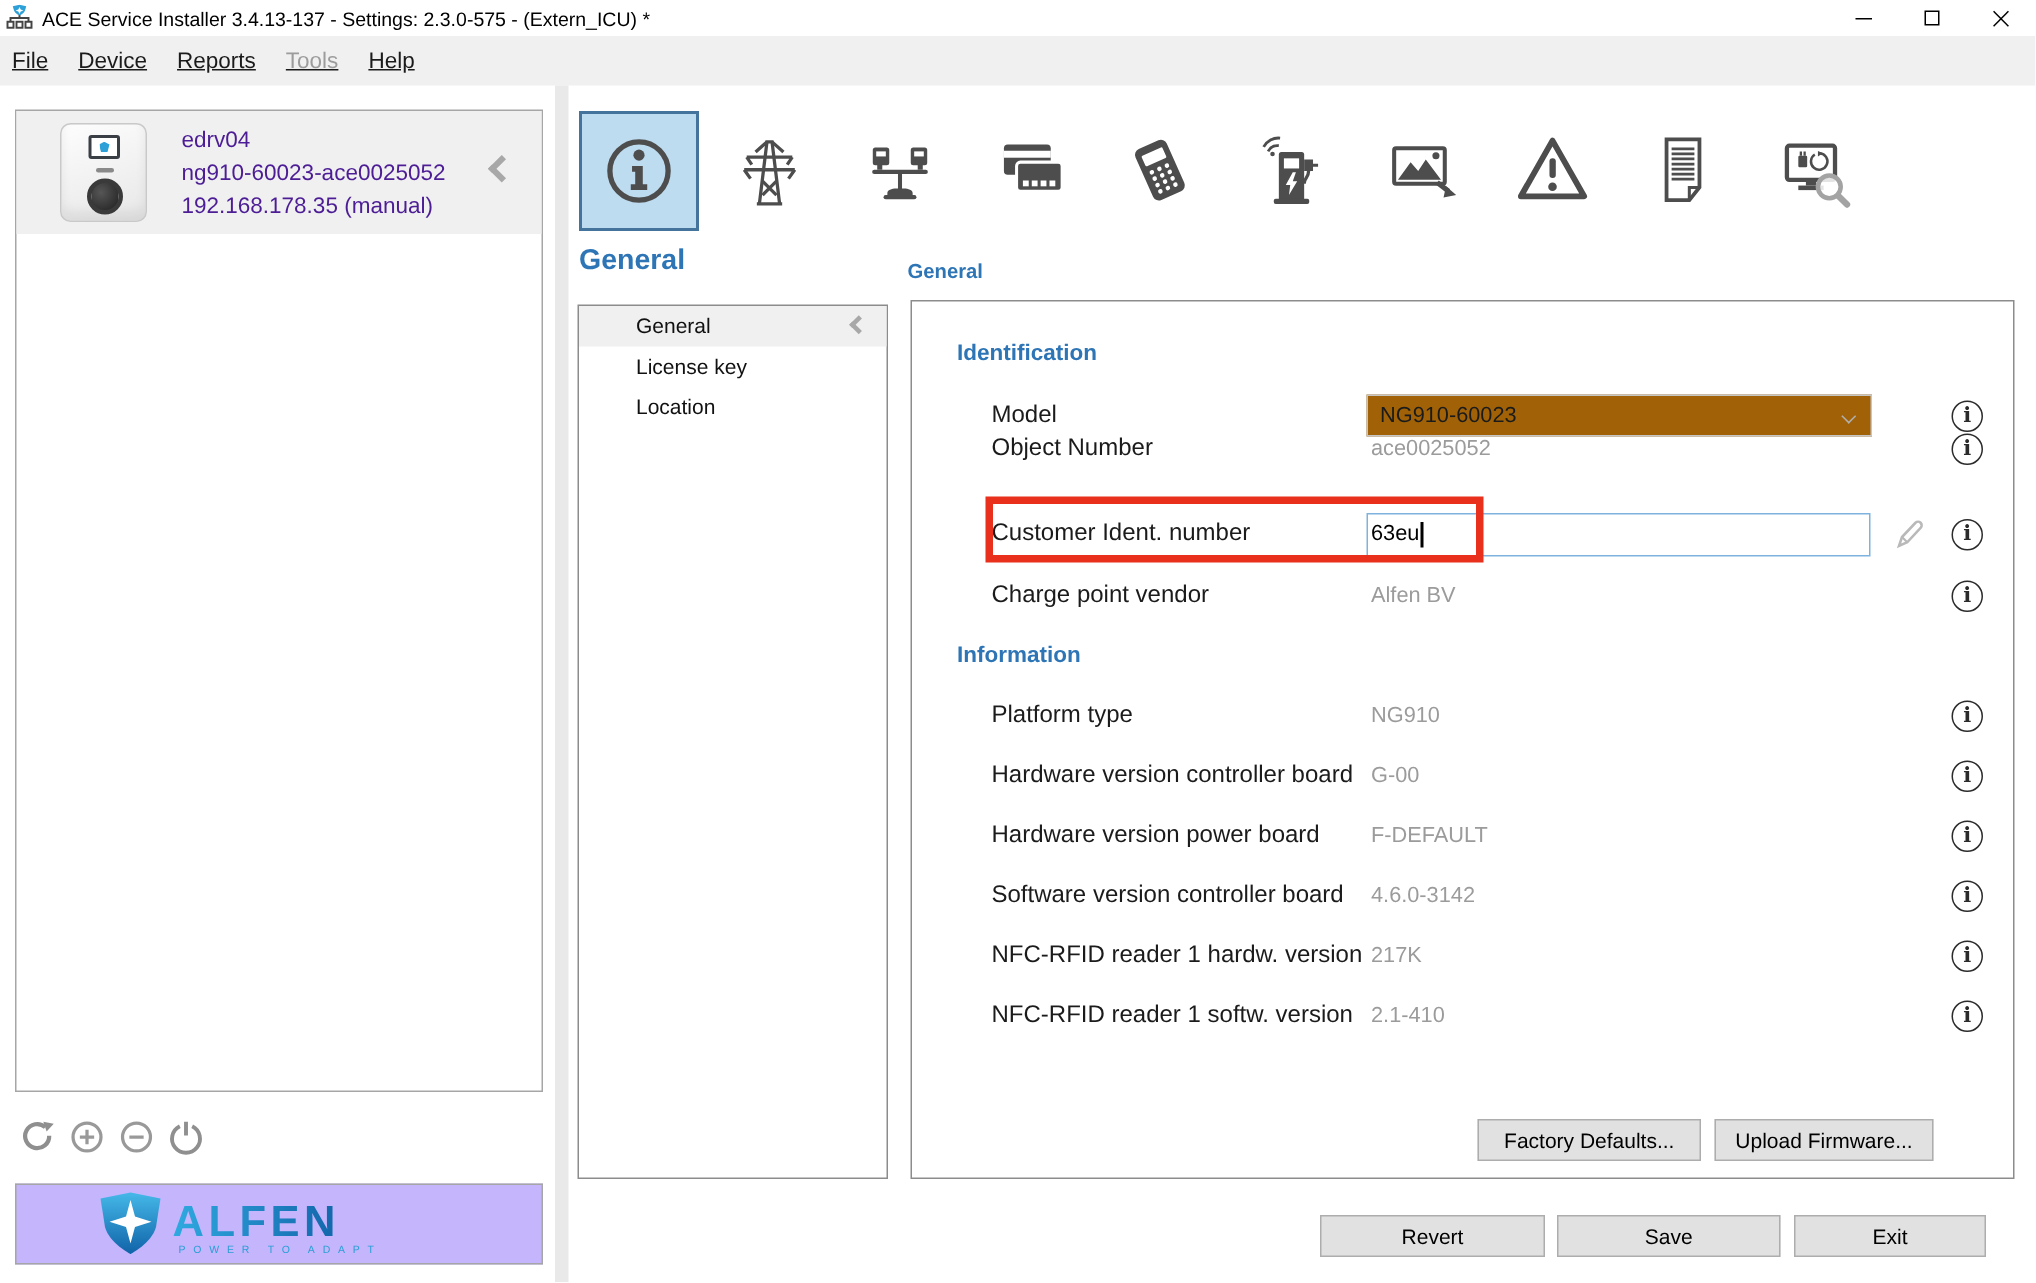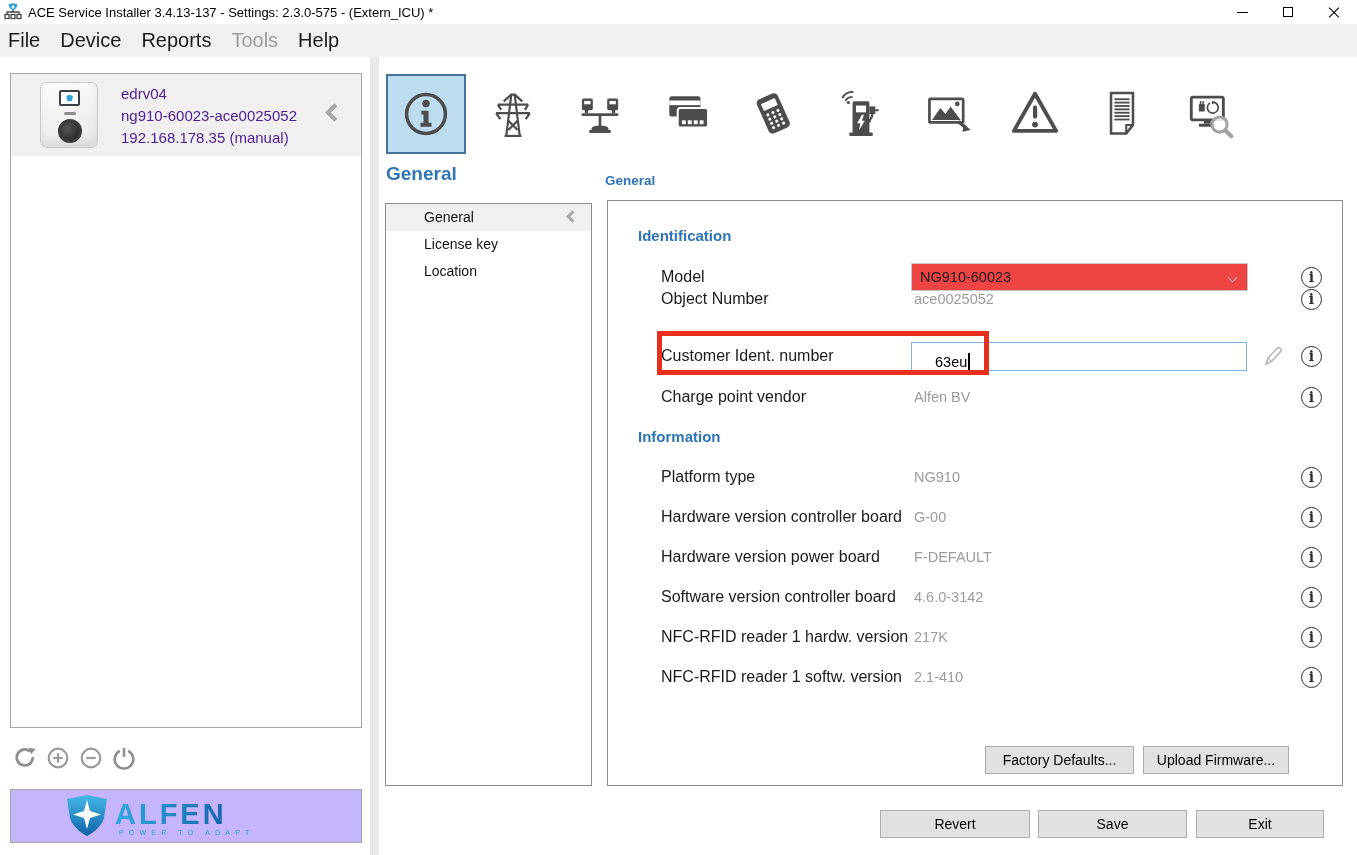--- a/index.html
+++ b/index.html
@@ -14,21 +14,21 @@
   .titlebar .title { margin-left:6px; font-size:13px; color:#000; }
   .win-controls { margin-left:auto; display:flex; height:24px; }
   .win-btn { width:46px; height:24px; display:flex; align-items:center; justify-content:center; }
   .glyph-min { width:11px; height:1px; background:#000; display:block; }
   .glyph-max { width:10px; height:10px; border:1px solid #000; display:block; }
   .glyph-close { position:relative; width:12px; height:12px; display:block; }
   .glyph-close::before,.glyph-close::after { content:""; position:absolute; left:-1px; top:5.5px; width:14px; height:1px; background:#000; }
   .glyph-close::before { transform:rotate(45deg); }
   .glyph-close::after { transform:rotate(-45deg); }
   
-  .menubar { position:absolute; left:0; top:24px; width:1357px; height:33px; background:#f0f0f0; display:flex; align-items:center; font-size:20px; }
+  .menubar { position:absolute; left:0; top:24px; width:1357px; height:33px; background:#f0f0f0; display:flex; align-items:center; font-size:15px;text-decoration:underline; }
   .menu-item { padding:7px 10px; color:#1b1b1b; }
   .menu-item:first-child { padding-left:8px; }
   .menu-item.disabled { color:#9c9c9c; }
   
   .splitter { position:absolute; left:370px; top:57px; width:9px; height:798px; background:#e9e9e9; }
   
   .device-list { position:absolute; left:10px; top:73px; width:352px; height:655px; border:1px solid #a6a6a6; background:#fff; }
   .device-entry { position:relative; width:100%; height:82px; background:#f0f0f0; }
   .charger { position:absolute; left:29px; top:8px; width:58px; height:66px; background:linear-gradient(160deg,#fdfdfd,#e7e7e7); border:1px solid #c9c9c9; border-radius:7px; box-shadow:inset 0 -6px 8px rgba(0,0,0,0.07); }
   .charger .screen { position:absolute; left:18px; top:7px; width:21px; height:16px; background:#fff; border:2px solid #3a3f46; border-radius:2px; }
@@ -51,23 +51,23 @@
   .subnav-item { position:relative; height:27px; line-height:27px; padding-left:38px; color:#111; }
   .subnav-item.selected { background:#f0f0f0; }
   .subnav-chev { position:absolute; right:14px; top:8px; width:9px; height:9px; border-left:3px solid #a8a8a8; border-bottom:3px solid #a8a8a8; transform:rotate(45deg); }
   .panel-label { position:absolute; left:605px; top:173px; font-size:13.5px; font-weight:bold; color:#2e75b6; }
   
   .panel { position:absolute; left:607px; top:200px; width:736px; height:586px; border:1px solid #8c8c8c; background:#fff;text-decoration:underline; }
   .section-title { position:absolute; left:30px; font-size:15px; font-weight:bold; color:#2e75b6; }
   .row { position:absolute; left:0; right:0; height:30px; display:flex; align-items:center; }
   .flabel { position:absolute; left:53px; font-size:16px; color:#1b1b1b; }
   .fvalue { position:absolute; left:306px; font-size:14.5px; color:#9b9b9b; }
-  .dropdown { position:absolute; left:303px; width:337px; height:28px; background:#ef4444; border:1px solid #c6c6c6; display:flex; align-items:center; font-size:14.5px; color:#1b1b1b; padding-left:8px; }
+  .dropdown { position:absolute; left:303px; width:337px; height:28px; background:#a16207; border:1px solid #c6c6c6; display:flex; align-items:center; font-size:14.5px; color:#1b1b1b; padding-left:8px; }
   .dd-chev { position:absolute; right:11px; top:10px; width:7px; height:7px; border-right:1.6px solid #b0b0b0; border-bottom:1.6px solid #b0b0b0; transform:rotate(45deg); }
-  .text-input { position:absolute; left:303px; width:336px; height:29px; background:#fff; border:1px solid #7fb2de; display:flex; align-items:flex-end; font-size:14.5px; color:#000; padding-left:23px; }
+  .text-input { position:absolute; left:303px; width:336px; height:29px; background:#fff; border:1px solid #7fb2de; display:flex; align-items:center; font-size:14.5px; color:#000; padding-left:2px; }
   .caret { display:inline-block; width:1.3px; height:17px; background:#000; margin-left:1px; }
   .info-badge { position:absolute; left:693px; width:21px; height:21px; border:1.6px solid #2b2b2b; border-radius:50%; display:flex; align-items:center; justify-content:center; font-family:"DejaVu Serif", serif; font-weight:bold; font-size:14px; color:#2b2b2b; }
   .pencil { position:absolute; left:654px; top:3px; }
   .btn { background:#e1e1e1; border:1px solid #adadad; font-family:"Liberation Sans",sans-serif; font-size:14px; color:#000; }
   .panel-btn { position:absolute; height:28px; }
   #btn-factory { left:377px; top:545px; width:149px; }
   #btn-upload { left:535px; top:545px; width:146px; }
   .footer-btn { position:absolute; top:810px; height:28px; }
   #btn-revert { left:880px; width:150px; }
   #btn-save { left:1038px; width:149px; }

